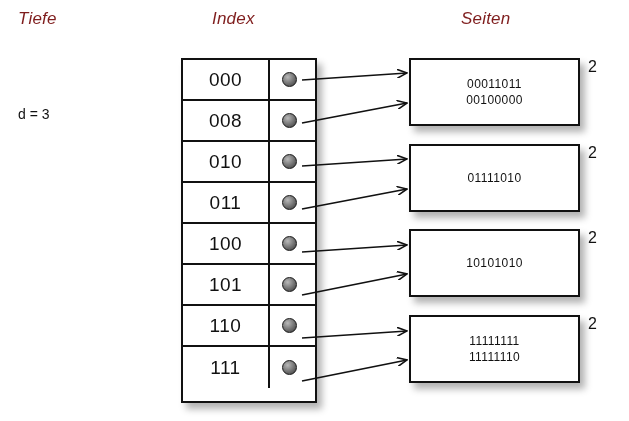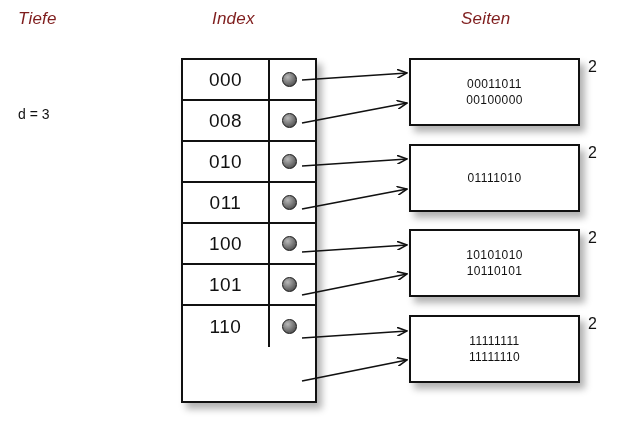--- a/index.html
+++ b/index.html
@@ -200,37 +200,42 @@
       </div>
     </div>
 
     <div class="index-row">
       <div class="index-key-cell">110</div>
       <div class="index-ptr-cell">
         <span class="ptr-dot"></span>
       </div>
     </div>
 
+    <div class="index-row">
+      <div class="index-key-cell">111</div>
+      <div class="index-ptr-cell">
+        <span class="ptr-dot"></span>
+      </div>
+    </div>
 
   </div>
 
   <div class="page-box" id="page-box-0">
     <div class="page-line">00011011</div>
     <div class="page-line">00100000</div>
   </div>
   <div class="page-count" id="page-count-0">2</div>
 
   <div class="page-box" id="page-box-1">
     <div class="page-line">01111010</div>
   </div>
   <div class="page-count" id="page-count-1">2</div>
 
   <div class="page-box" id="page-box-2">
     <div class="page-line">10101010</div>
-    <div class="page-line">10110101</div>
   </div>
   <div class="page-count" id="page-count-2">2</div>
 
   <div class="page-box" id="page-box-3">
     <div class="page-line">11111111</div>
     <div class="page-line">11111110</div>
   </div>
   <div class="page-count" id="page-count-3">2</div>
 
   <svg id="arrow-layer" viewBox="0 0 629 421">

